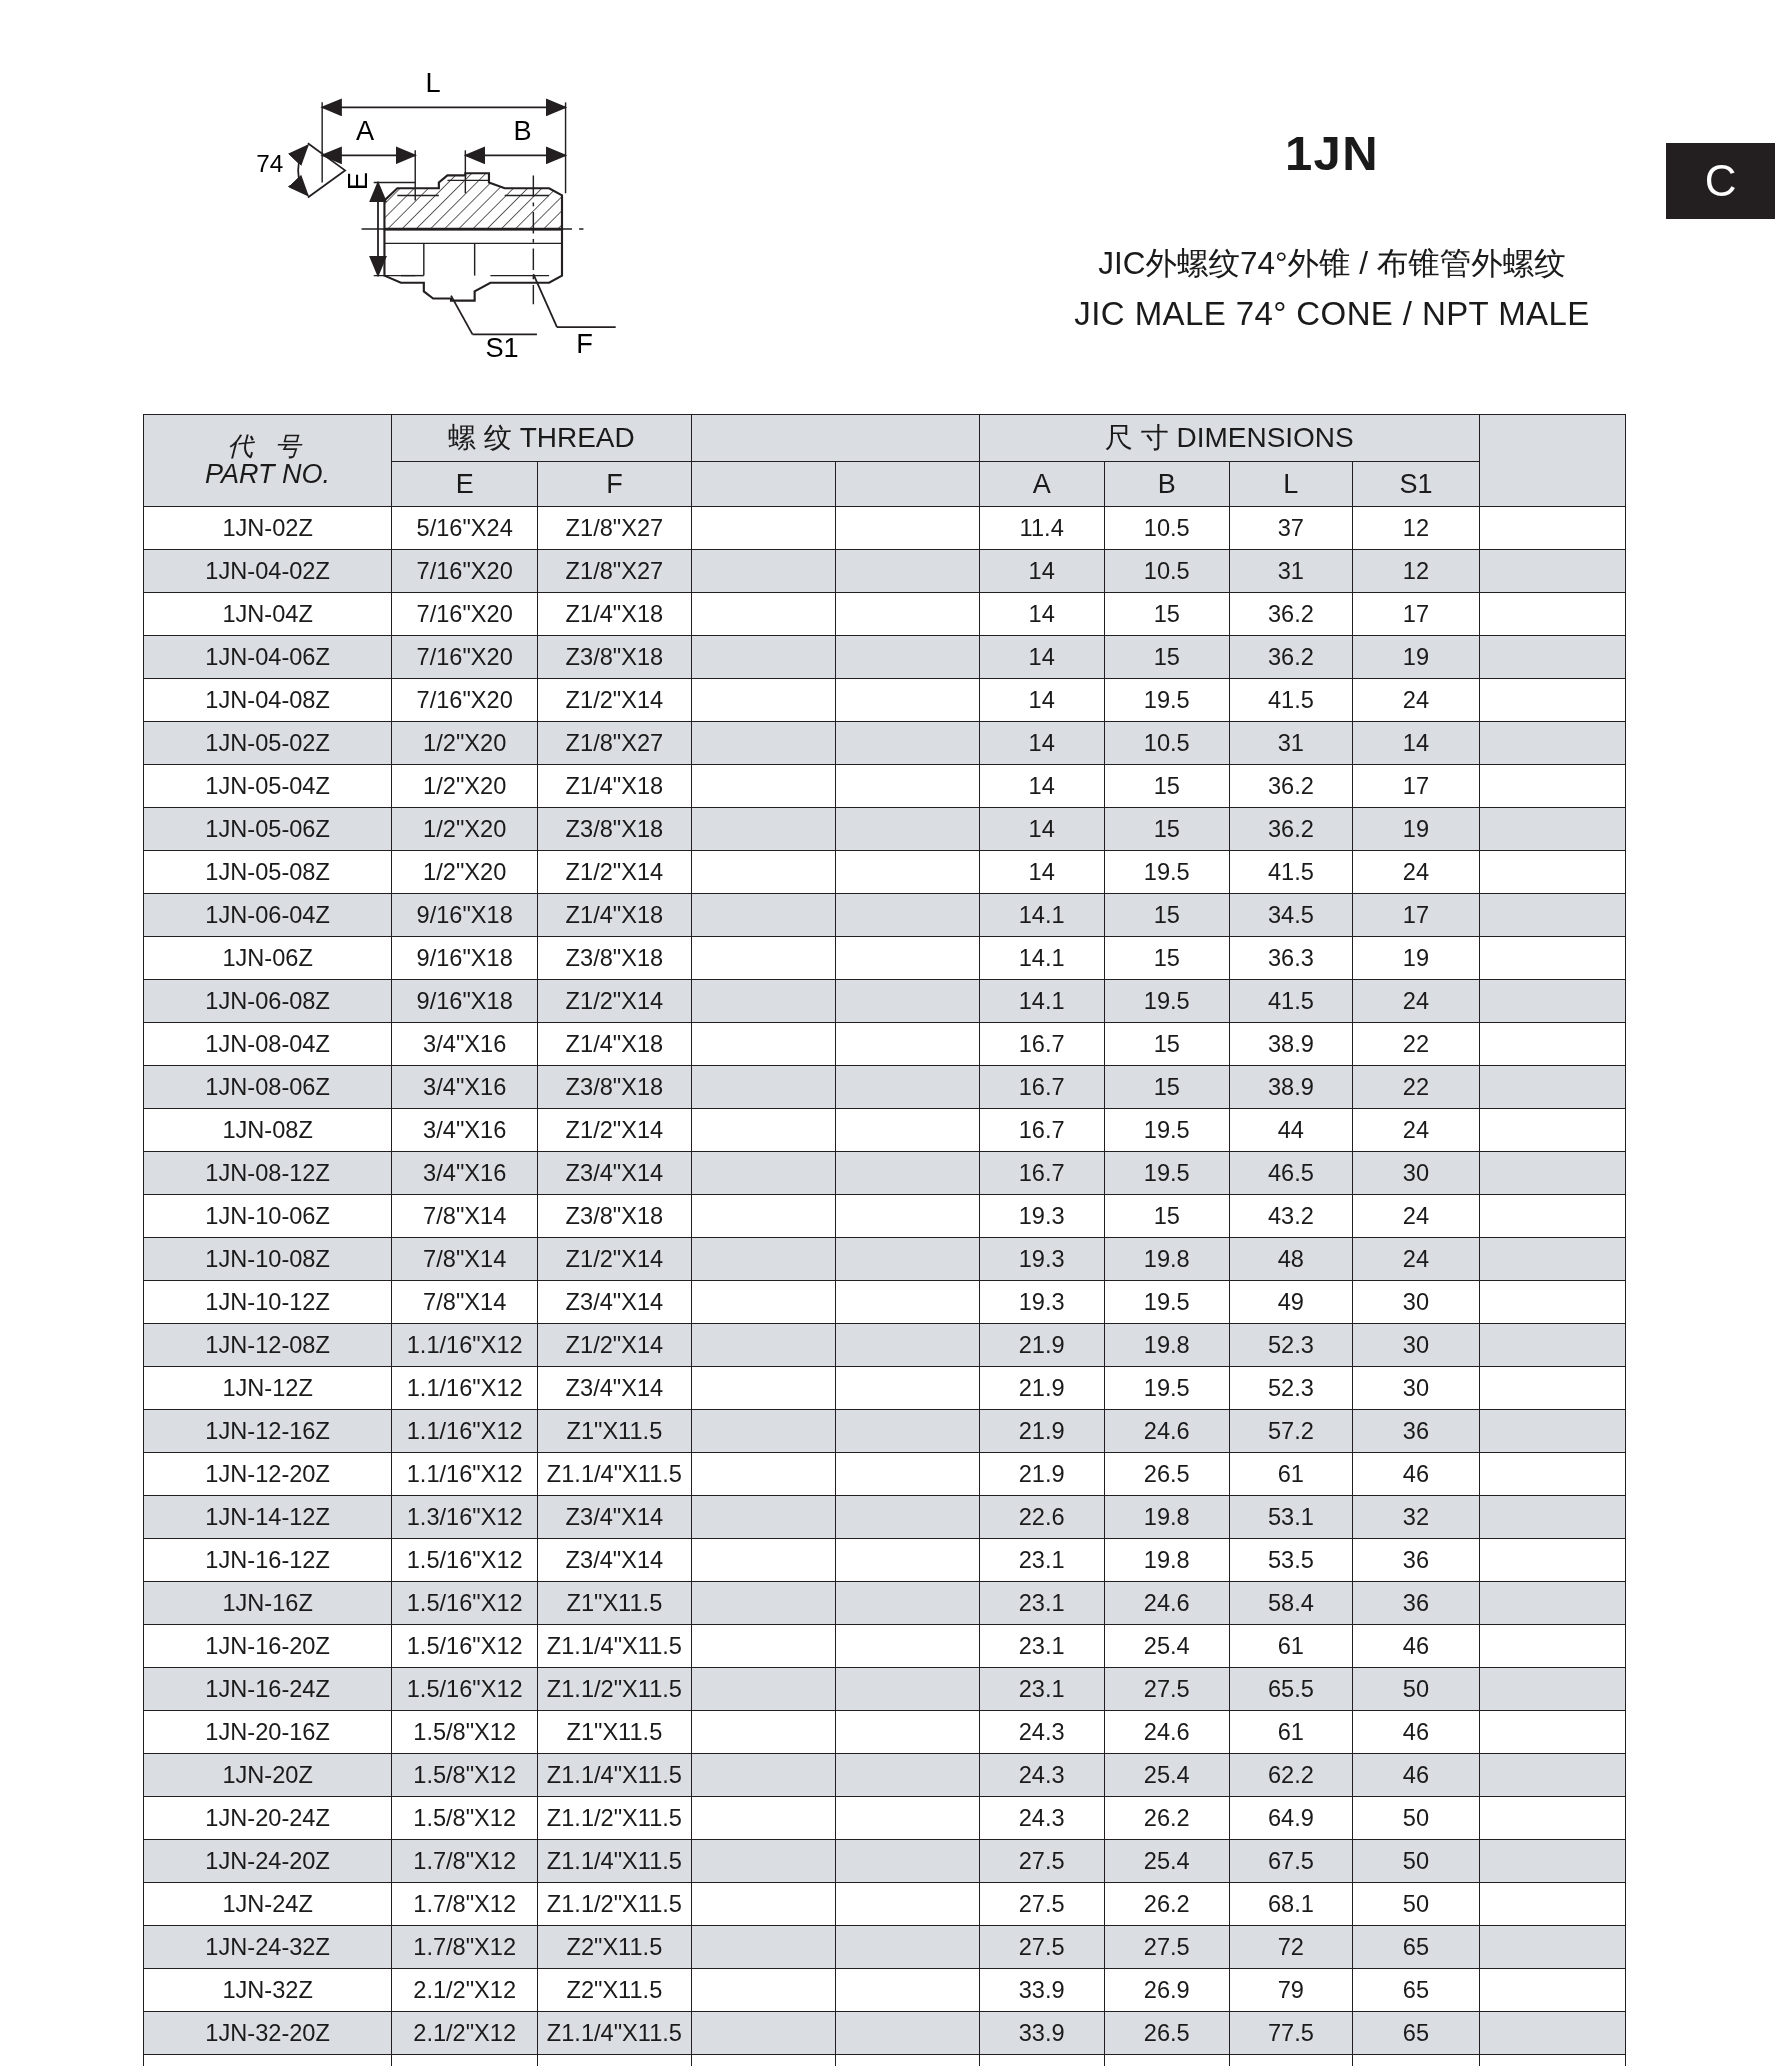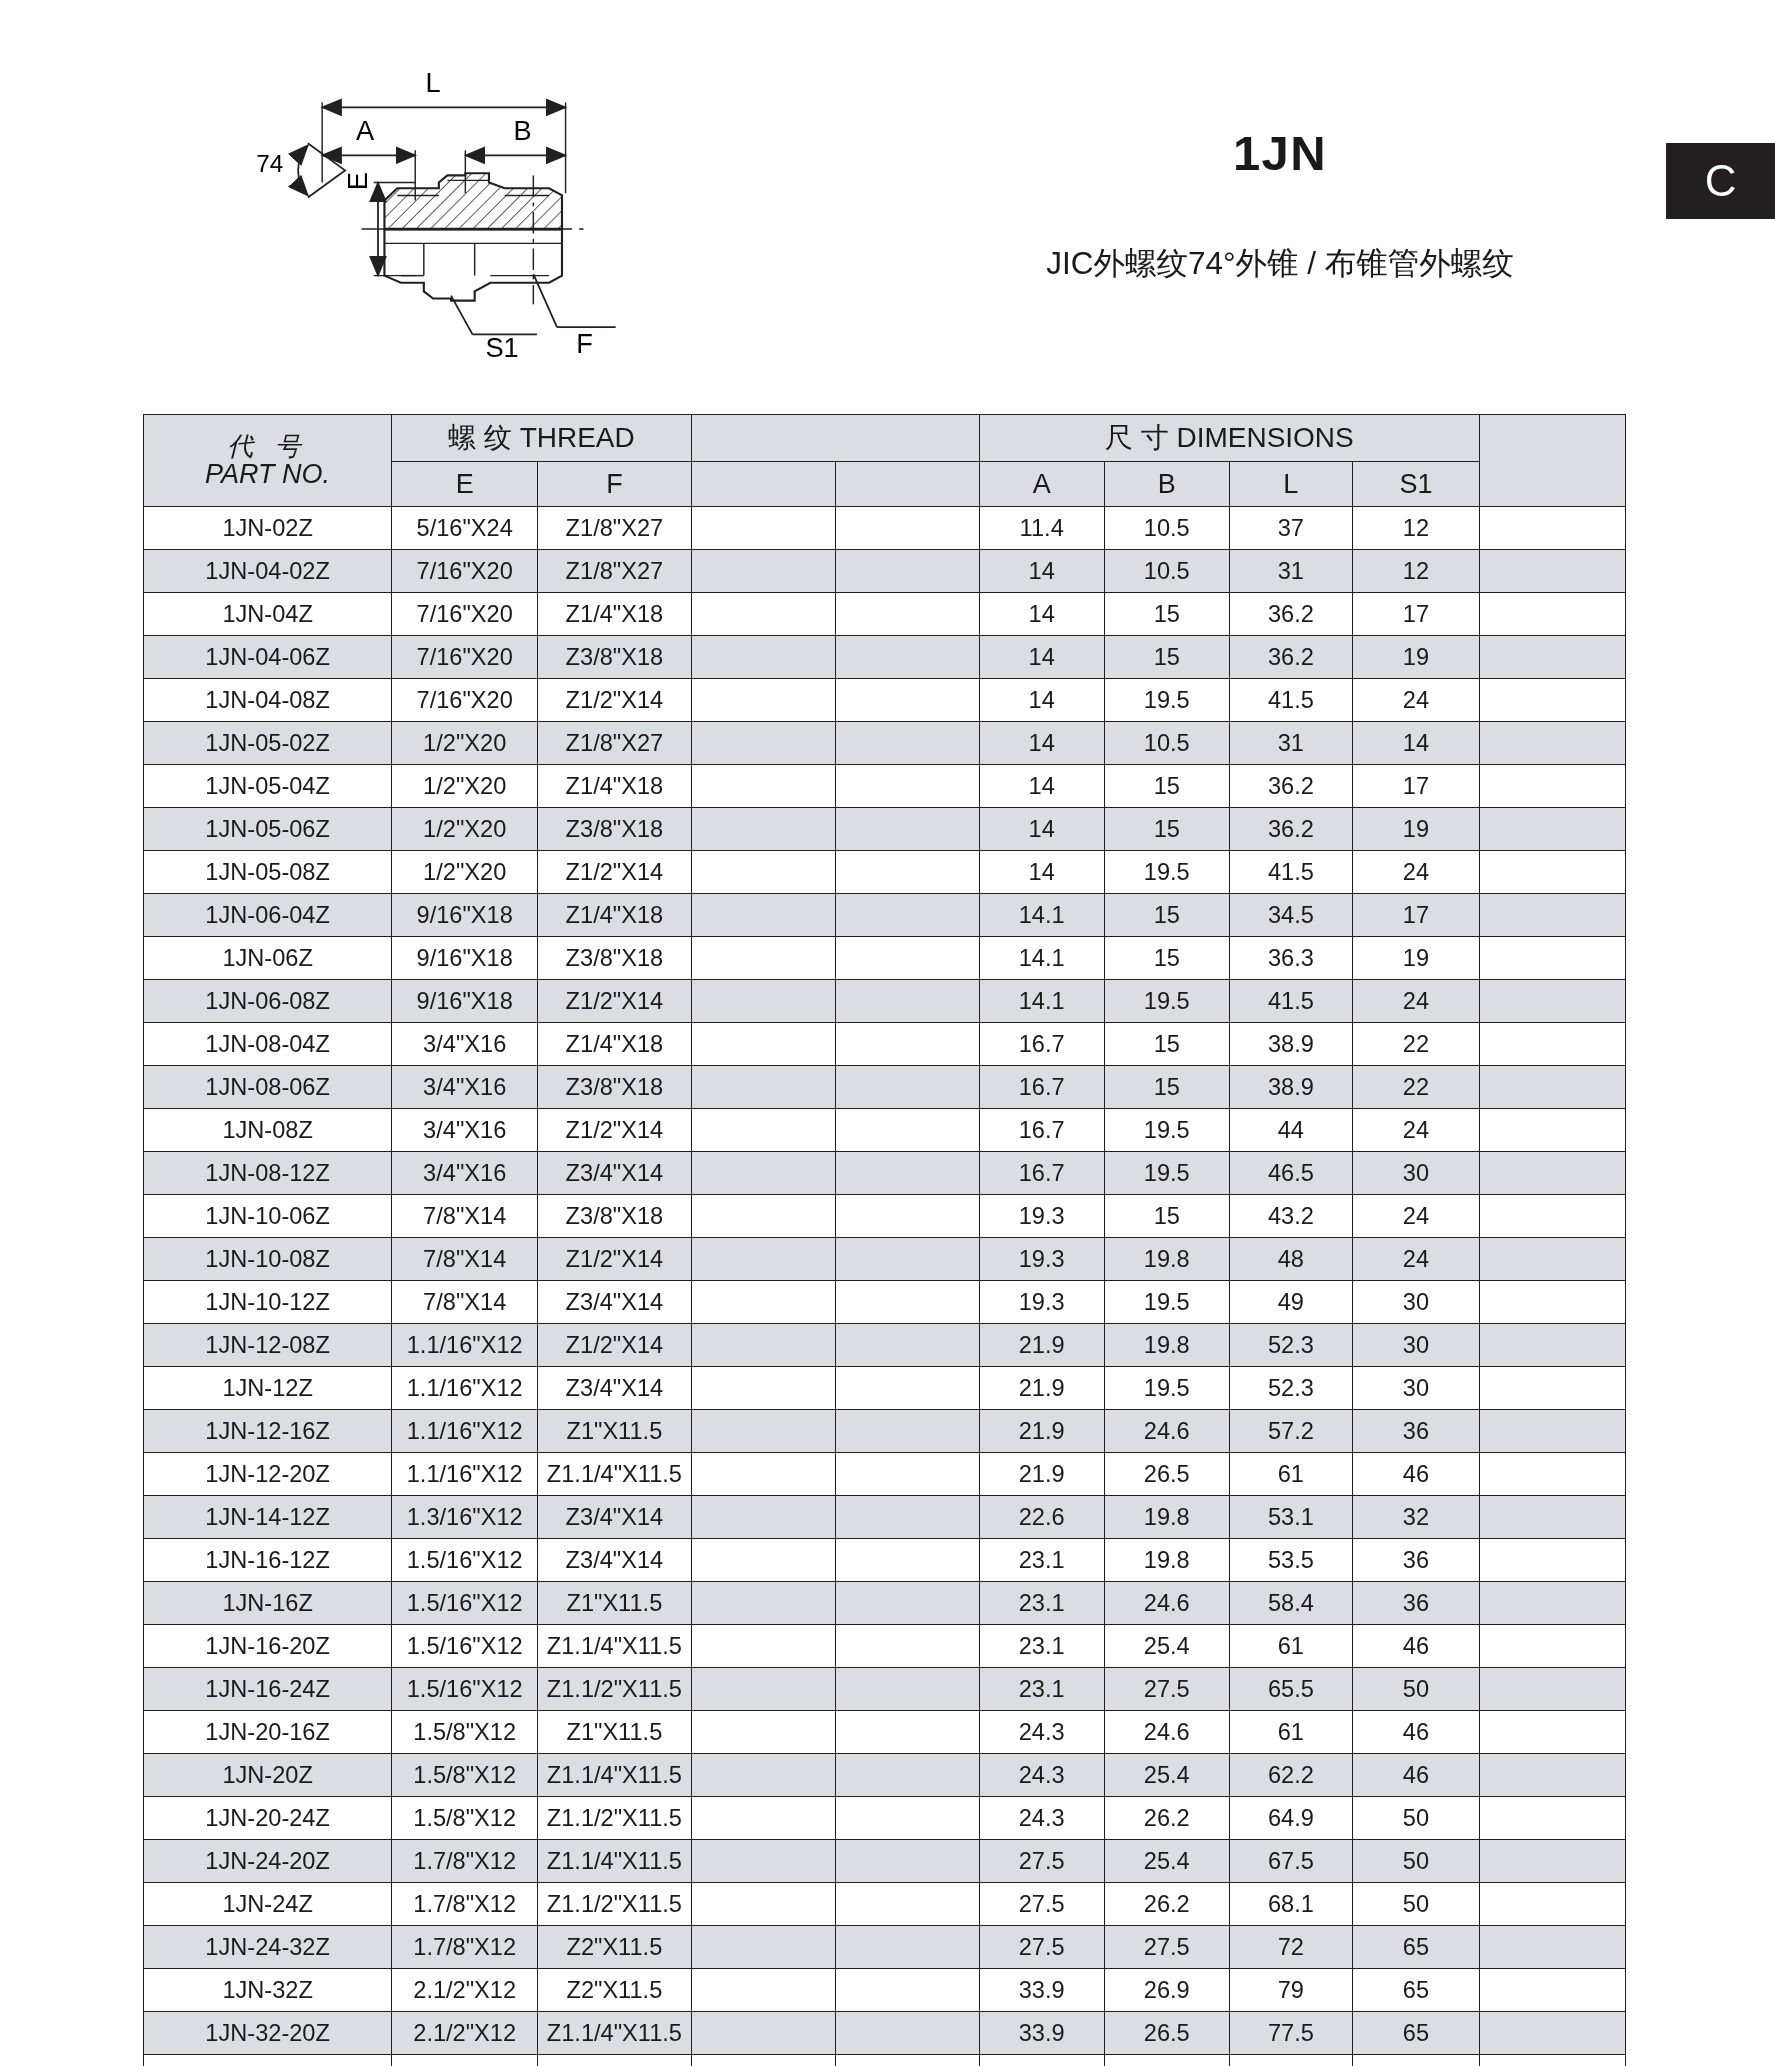--- a/index.html
+++ b/index.html
@@ -12,21 +12,21 @@
   
   #tab-marker{
     position:absolute;left:1666px;top:143px;width:110px;height:76px;
     background:#231f20;color:#fff;
     display:flex;align-items:center;justify-content:center;
     font-size:44px;font-weight:400;letter-spacing:0.7px;
   }
 
   
   #title-block{
-    position:absolute;left:922px;top:129px;width:716px;text-align:center;
+    position:absolute;left:974px;top:129px;width:716px;text-align:center;
   }
   #part-title{font-size:49px;font-weight:bold;letter-spacing:1.4px;line-height:1;}
   #subtitle-cn{font-size:31.5px;margin-top:66px;letter-spacing:0px;line-height:1.25;}
   #subtitle-en{font-size:33px;margin-top:10px;letter-spacing:0.4px;line-height:1.25;}
 
   
   #drawing{position:absolute;left:236px;top:68px;width:473px;height:315px;}
 
   
   #spec-table{
@@ -63,20 +63,21 @@
 </head>
 <body>
 
 <div id="tab-marker">
   <span>C</span>
 </div>
 
 <div id="title-block">
   <div id="part-title">1JN</div>
   <div id="subtitle-cn">JIC外螺纹74°外锥 / 布锥管外螺纹</div>
+  <div id="subtitle-en">JIC MALE 74°  CONE / NPT MALE</div>
 </div>
 
 <div id="drawing">
 <svg viewBox="0 0 660 440" width="473" height="315">
   <defs>
     <pattern id="hatchR" width="14" height="14" patternUnits="userSpaceOnUse" patternTransform="rotate(45)">
       <line x1="0" y1="0" x2="0" y2="14" stroke="#231f20" stroke-width="2"></line>
     </pattern>
     <marker id="arrR" markerWidth="12" markerHeight="10" refX="11" refY="5" orient="auto">
       <path d="M0,0 L12,5 L0,10 Z" fill="#231f20"></path>

